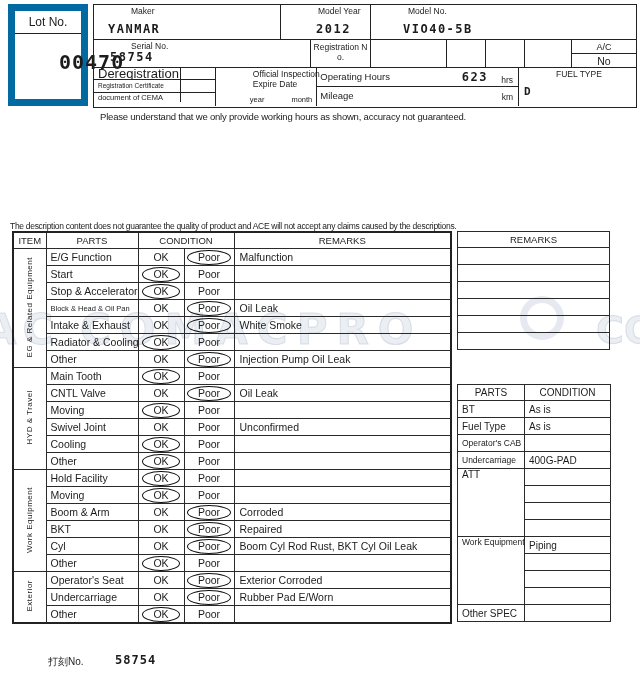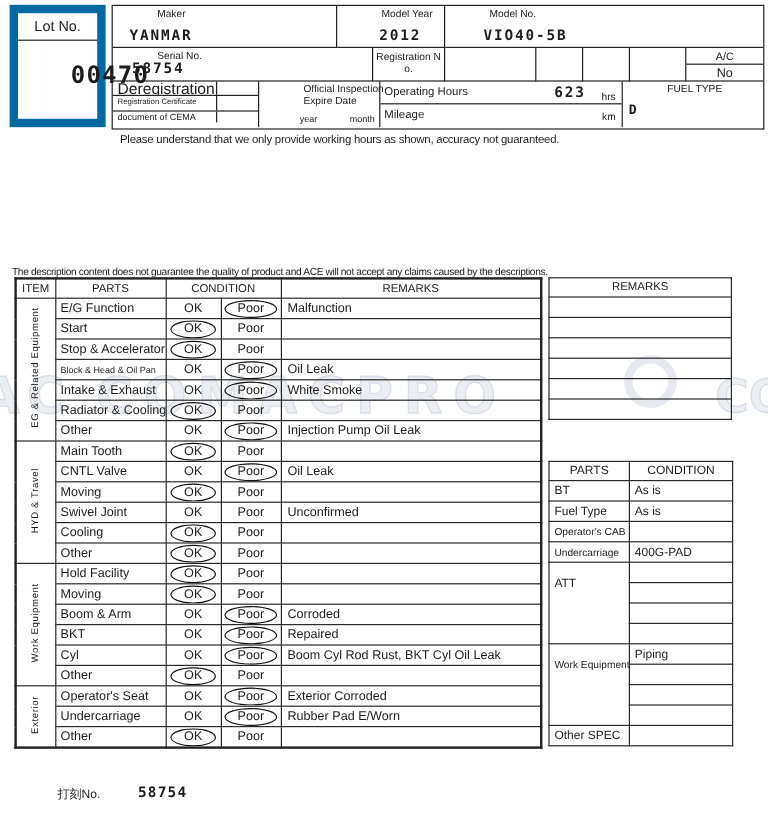--- a/index.html
+++ b/index.html
@@ -70,21 +70,21 @@
   .oval{display:inline-block;border:1.5px solid #111;border-radius:50%;padding:0 10px;line-height:12px;height:13px;}
 
   .side-remarks{left:457px;top:231px;width:153px;border:1.5px solid #222;}
   .side-remarks th{height:15px;font-size:9.5px;text-align:center;}
   .side-remarks td{height:16px;font-size:10.5px;padding-left:4px;text-align:left;}
 
   .spec-table{left:457px;top:384px;width:153px;border:1.5px solid #222;}
   .spec-table th{height:15px;font-size:10px;text-align:center;}
   .spec-table td{height:16px;font-size:10px;padding-left:4px;text-align:left;}
   .spec-table td.small{font-size:8.5px;}
-  .spec-table td.span-top{vertical-align:top;padding-top:12px;}
+  .spec-table td.span-top{vertical-align:top;padding-top:0;}
 
   
   .stamp-label{left:48px;top:655px;font-size:10px;}
   .stamp-value{left:115px;top:653px;font-family:"DejaVu Sans Mono",monospace;font-size:12px;font-weight:bold;letter-spacing:1px;}
 
   
   .wm{pointer-events:none;color:rgba(203,210,222,0.38);-webkit-text-stroke:1.1px rgba(195,204,218,0.55);
       font-family:"DejaVu Sans",sans-serif;font-weight:bold;}
   .wm-main{left:80px;top:305px;font-size:42px;letter-spacing:9px;}
   .wm-left{left:-16px;top:305px;font-size:42px;letter-spacing:6px;}

